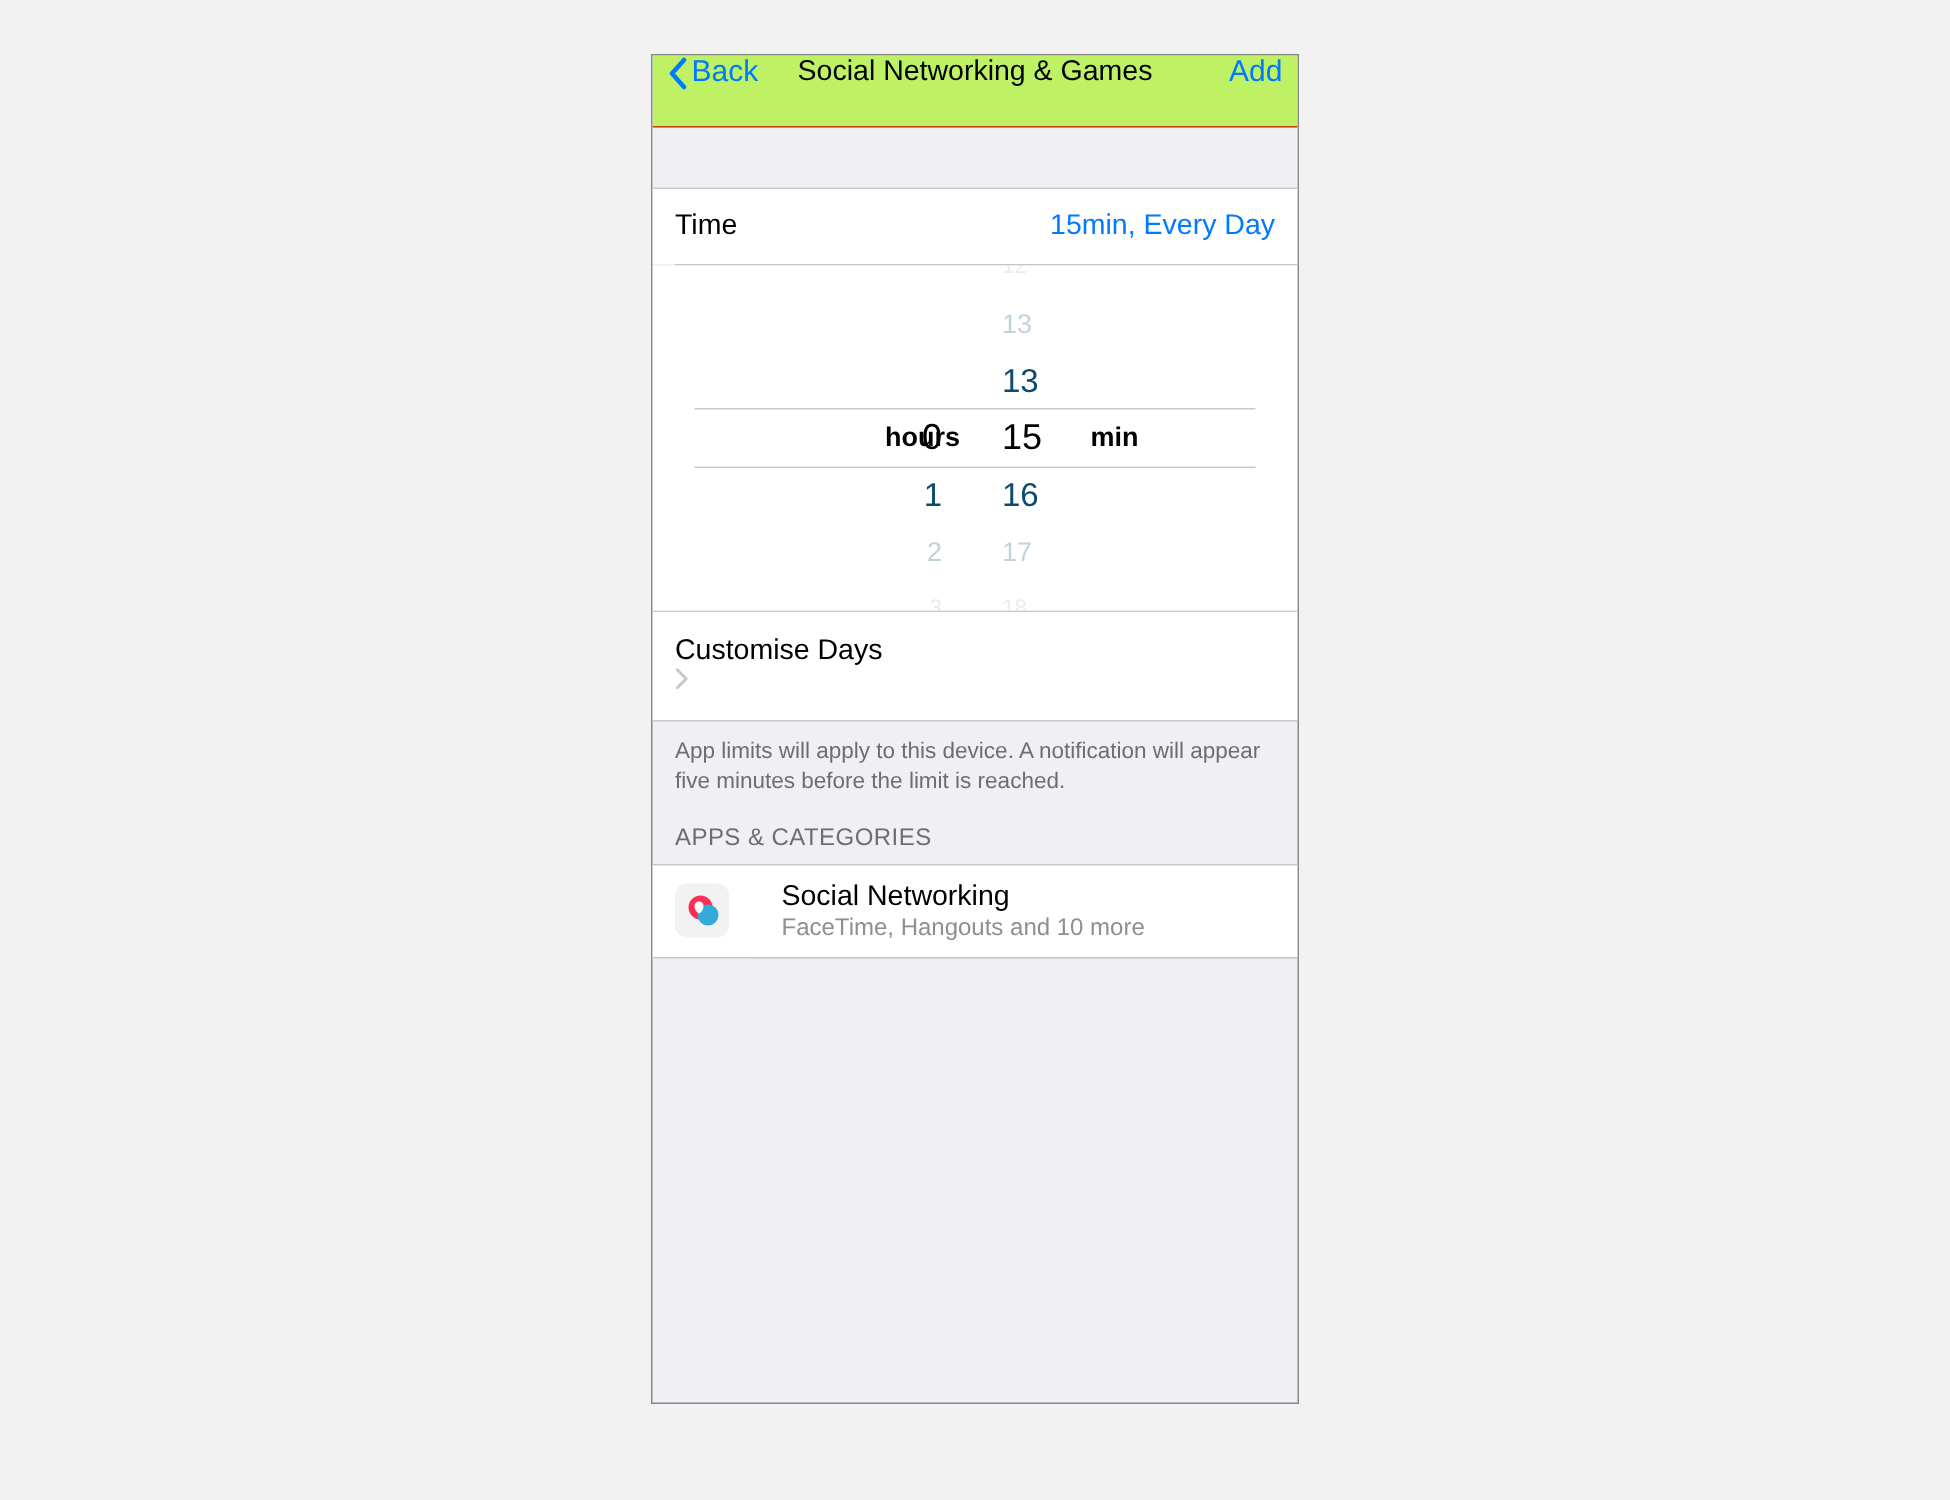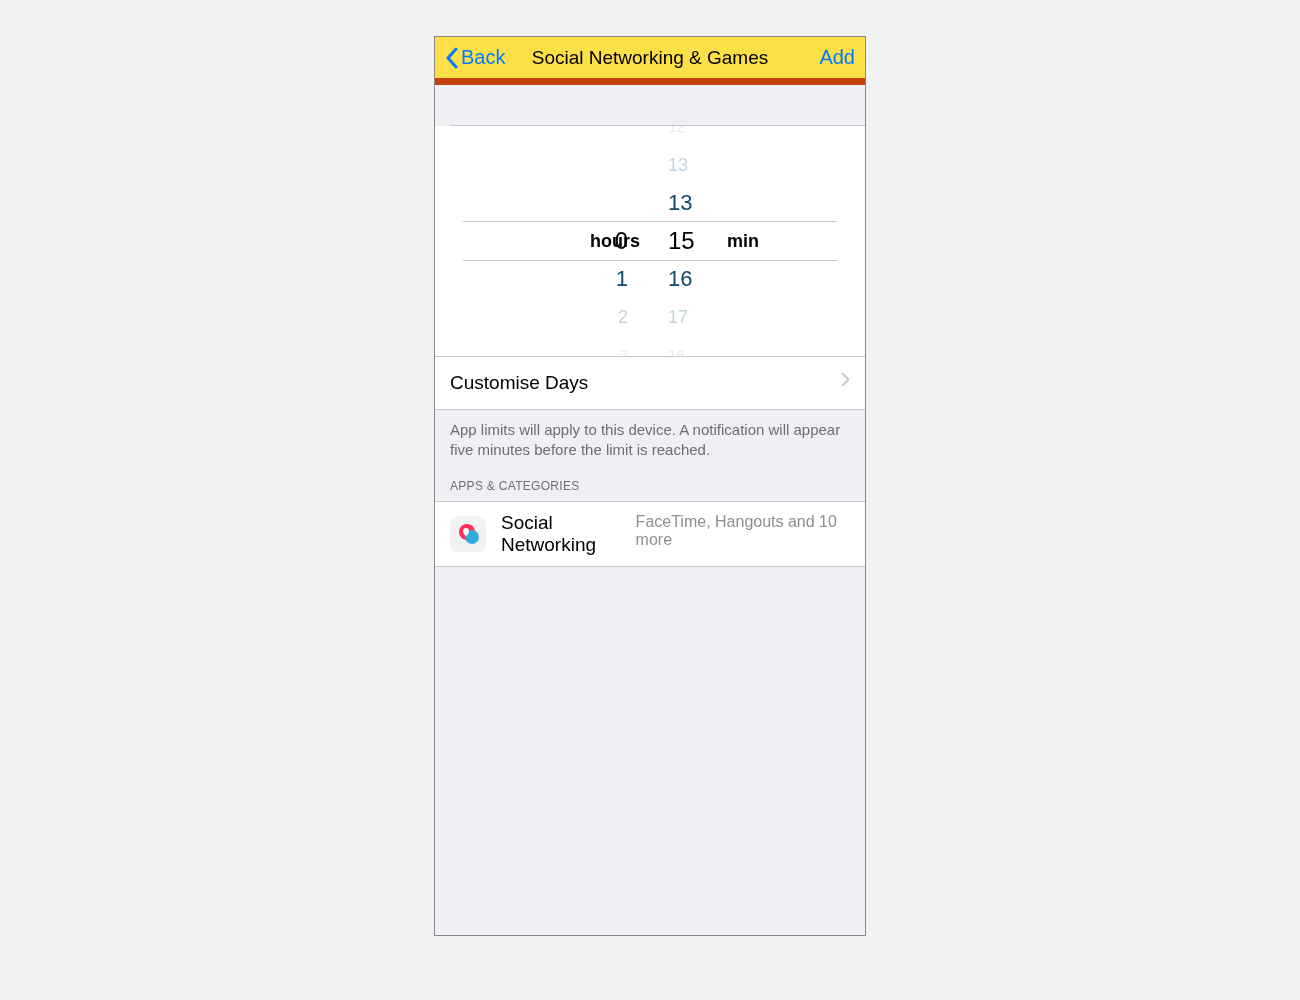--- a/index.html
+++ b/index.html
@@ -21,25 +21,25 @@
       width: 432px;
       height: 900px;
       background: #efeff4;
       border: 1px solid #888;
       display: flex;
       flex-direction: column;
       overflow: hidden;
     }
     
     .navbar {
-      background: #fde047;
-      border-bottom: 7px solid #c2410c;
+      background: #bef264;
+      border-bottom: 1px solid #c2410c;
       height: 48px;
       display: flex;
-      align-items: center;
+      align-items: flex-start;
       padding: 0 10px;
       position: relative;
     }
     .nav-back {
       display: flex;
       align-items: center;
       color: #007aff;
       font-size: 20px;
       cursor: pointer;
     }
@@ -165,20 +165,21 @@
     }
     
     .customise-row {
       background: #fff;
       padding: 15px 15px;
       display: flex;
       justify-content: space-between;
       border-top: 0.5px solid #c8c8cc;
       border-bottom: 0.5px solid #c8c8cc;
       cursor: pointer;
+      flex-direction: column;
     }
     .customise-label {
       font-size: 19px;
       color: #000;
     }
     .chevron {
       color: #c7c7cc;
     }
     .chevron svg {
       width: 9px;
@@ -186,21 +187,21 @@
     }
     
     .footer-text {
       padding: 10px 15px 18px 15px;
       font-size: 15px;
       color: #6d6d72;
       line-height: 1.35;
     }
     .section-header {
       padding: 0px 15px 8px 15px;
-      font-size: 12px;
+      font-size: 16px;
       color: #6d6d72;
       text-transform: uppercase;
       letter-spacing: 0.3px;
     }
     
     .app-list {
       background: #fff;
       border-top: 0.5px solid #c8c8cc;
       border-bottom: 0.5px solid #c8c8cc;
     }
@@ -215,21 +216,22 @@
       border-radius: 8px;
       background: #f2f2f2;
       margin-right: 15px;
       display: flex;
       align-items: center;
       justify-content: center;
       flex-shrink: 0;
     }
     .app-text {
       display: flex;
-      flex-direction: row;
+      flex-direction: column;
+      margin-left: 20px;
     }
     .app-name {
       font-size: 19px;
       color: #000;
     }
     .app-sub {
       font-size: 16px;
       color: #8e8e93;
       margin-top: 1px;
     }
@@ -250,20 +252,24 @@
         <polyline points="11,2 3,11 11,20" fill="none" stroke="#007aff" stroke-width="3" stroke-linecap="round" stroke-linejoin="round"></polyline>
       </svg>
       <span>Back</span>
     </div>
     <div class="nav-title">Social Networking &amp; Games</div>
     <div class="nav-add">Add</div>
   </div>
 
   <div class="spacer"></div>
 
+  <div class="time-row">
+    <span class="time-label">Time</span>
+    <span class="time-value">15min, Every Day</span>
+  </div>
   <div class="sep-inset"></div>
 
   <div class="picker">
     <div class="picker-lines"></div>
     <div class="picker-col">
       <div class="picker-items">
         <div class="picker-item left sel">0</div>
         <div class="picker-item left">1</div>
         <div class="picker-item left far">2</div>
         <div class="picker-item left far2">3</div>

